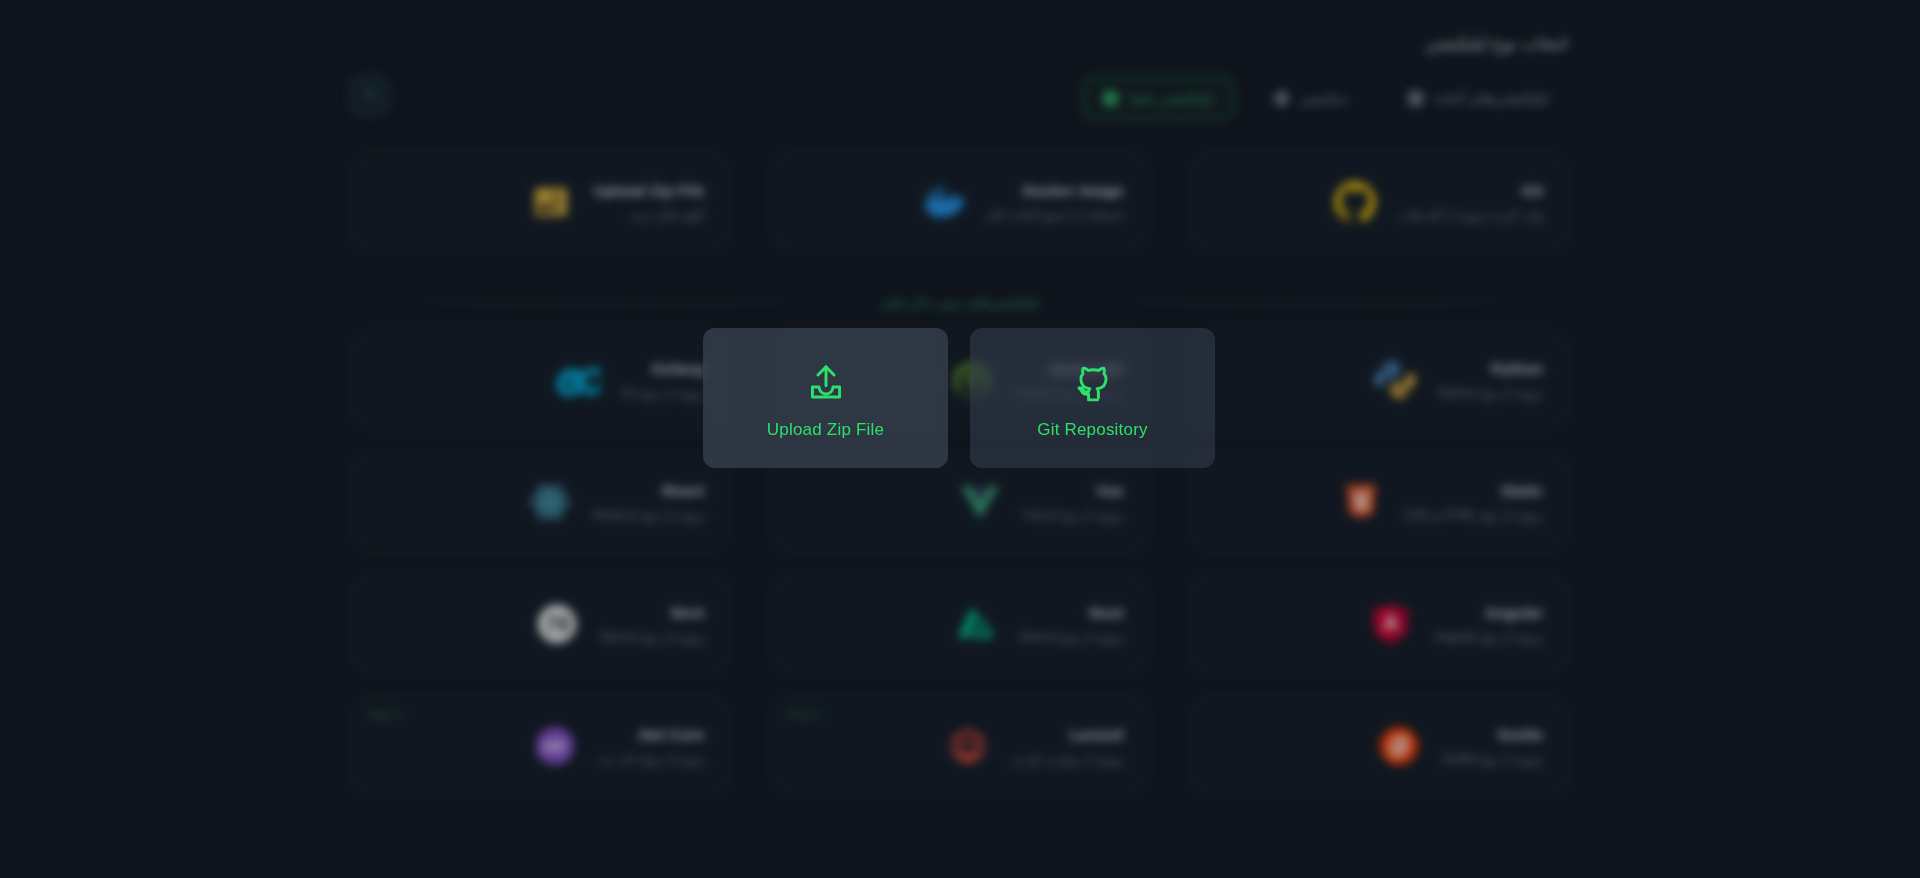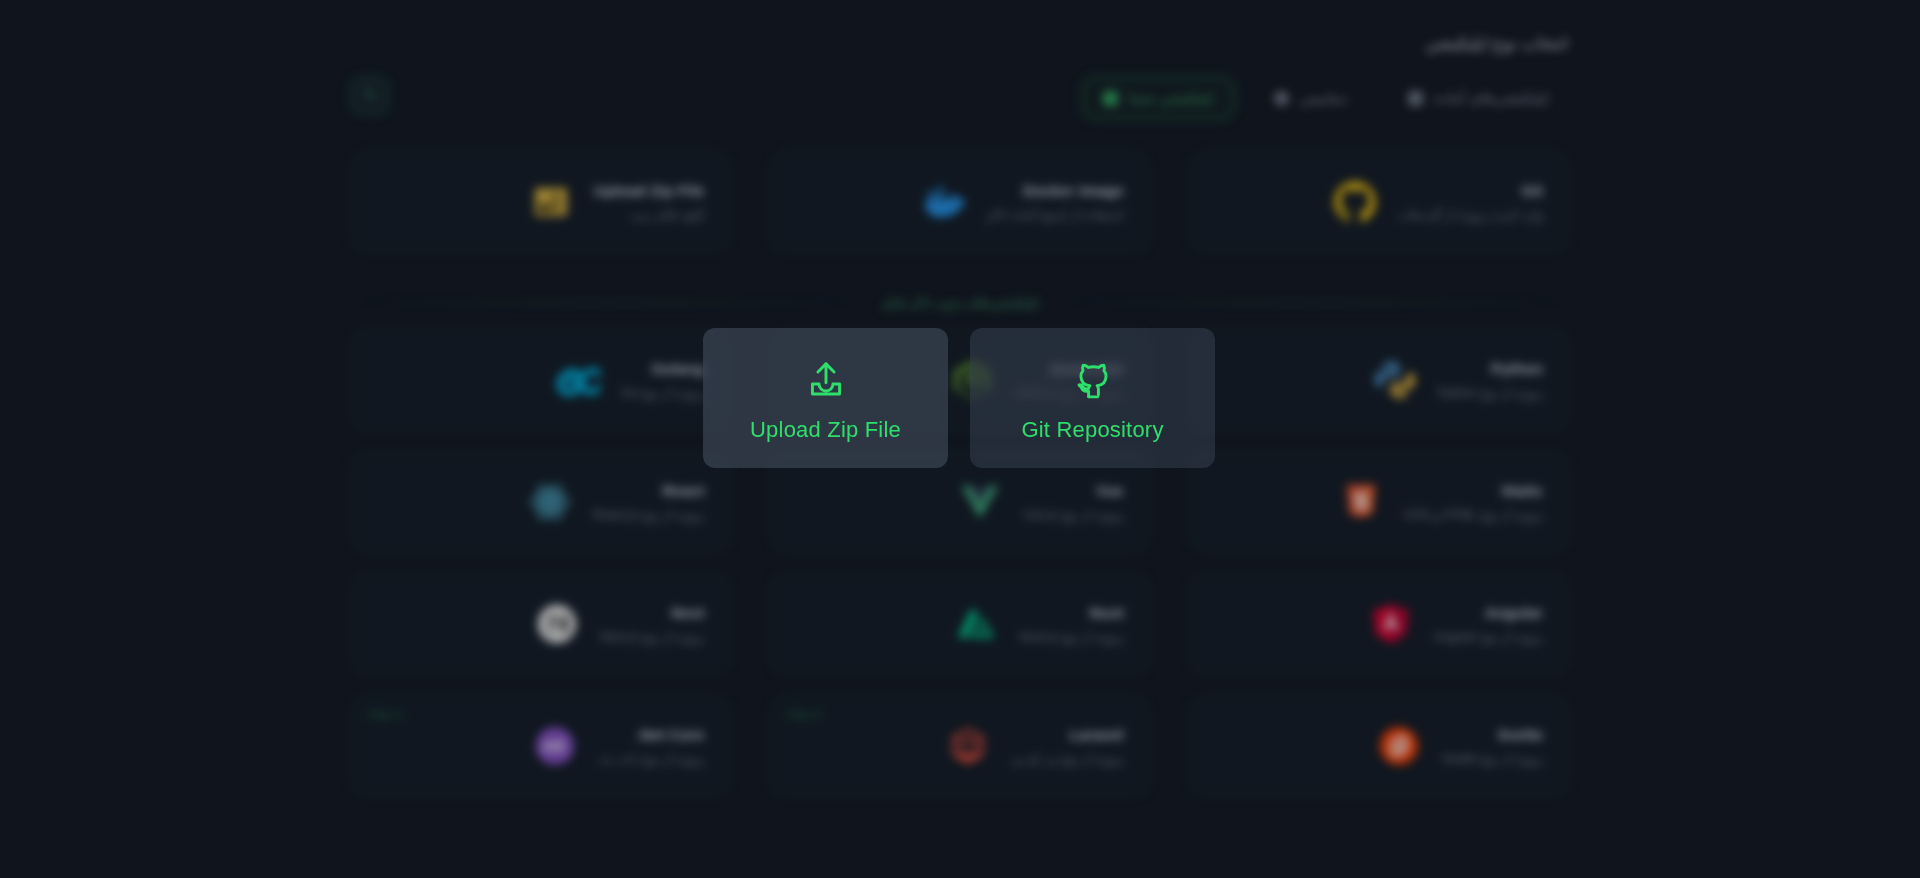--- a/index.html
+++ b/index.html
@@ -230,21 +230,21 @@
   }
 
   .choice.hovered {
     background: rgba(66,77,94,.60);
   }
 
   .choice-ico { height: 46px; display: flex; align-items: center; justify-content: center; }
   .choice-ico svg { width: 44px; height: 44px; display: block; }
 
   .choice-label {
-    font-size: 22px;
+    font-size: 17px;
     color: #2ee06b;
     letter-spacing: .2px;
     white-space: nowrap;
     text-align: right;
   }
   .choice.hovered .choice-label { color: #2ee06b; }
 </style>
 </head>
 <body>
 

